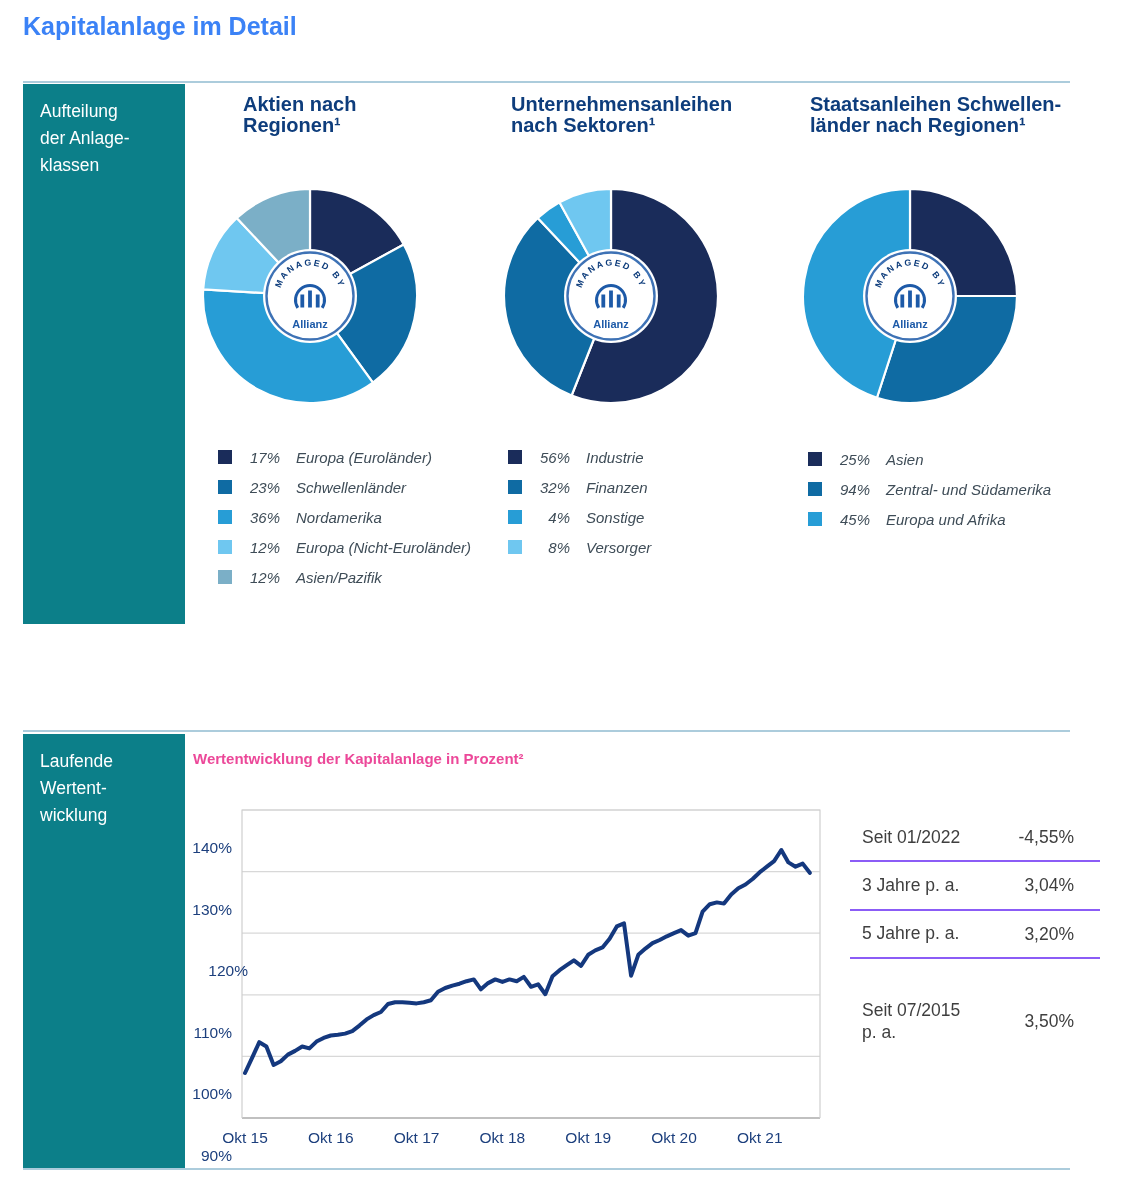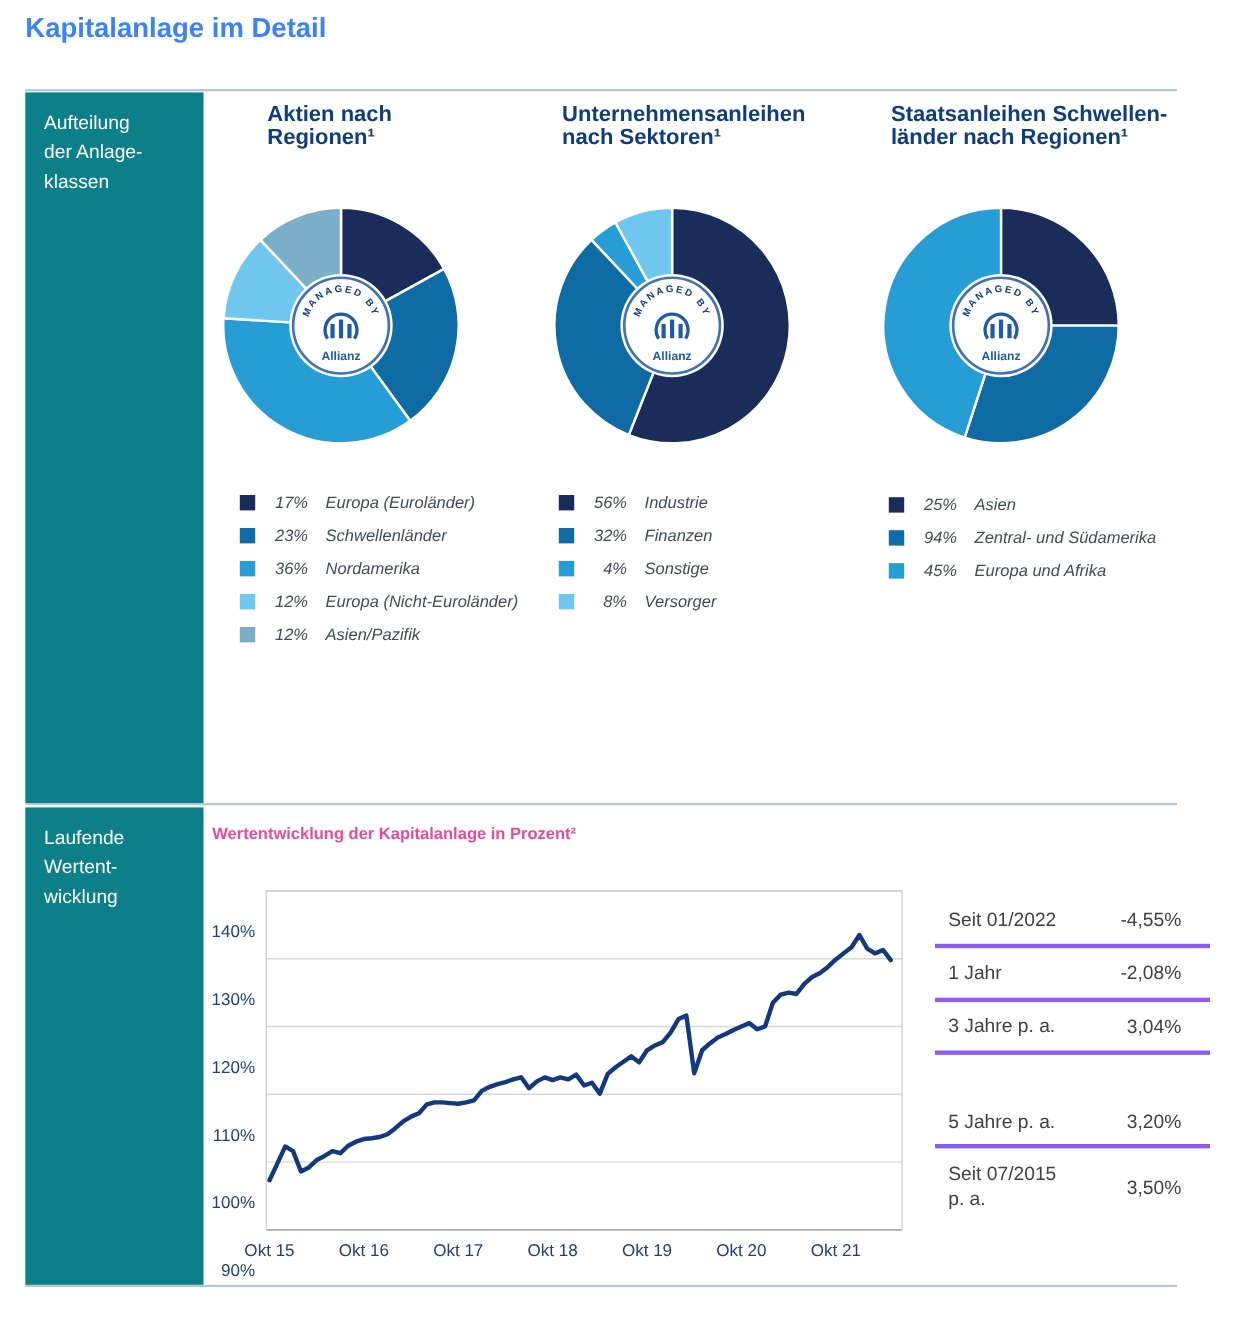--- a/index.html
+++ b/index.html
@@ -16,40 +16,40 @@
   .lrow{display:flex;align-items:center;height:30px;font-size:15px;color:#3E4C57;font-style:italic;}
   .sq{width:14px;height:14px;margin-right:10px;flex:none;}
   .pct{width:38px;text-align:right;margin-right:16px;flex:none;}
   .perf-title{position:absolute;left:193px;top:750px;font-weight:bold;font-size:15px;color:#ec4899;}
   .axis-label{position:absolute;font-size:15.5px;color:#1C3F7D;}
   .y-label{width:72px;text-align:right;margin-top:39px;}
   .x-label{width:70px;text-align:center;}
   .rtable{position:absolute;left:850px;top:815px;width:250px;}
   .trow{display:flex;justify-content:space-between;align-items:center;box-sizing:border-box;
         padding-left:12px;padding-right:26px;font-size:17.5px;color:#3F3F3F;}
-  .trow.rule{border-bottom:4px solid #8b5cf6;}
+  .trow.rule{border-bottom:2px solid #8b5cf6;}
   .trow:nth-child(1){height:47px;}
   .trow:nth-child(2){height:49px;}
   .trow:nth-child(3){height:48px;}
   .trow:nth-child(4){height:45px;margin-top:40px;}
   .trow:nth-child(5){height:70px;}
   .tlabel{white-space:pre-line;line-height:1.25;}
 </style>
 </head>
 <body>
 
 <div class="page">
 
   <h1 class="page-title">Kapitalanlage im Detail</h1>
 
   <div class="divider" style="top:81px;"></div>
   <div class="divider" style="top:730px;"></div>
   <div class="divider" style="top:1168px;"></div>
 
-  <div class="sidebar" style="top:84px;height:646px;">Aufteilung
+  <div class="sidebar" style="top:84px;height:540px;">Aufteilung
 der Anlage-
 klassen</div>
   <div class="sidebar" style="top:734px;height:434px;">Laufende
 Wertent-
 wicklung</div>
 
   <div class="pie-title" style="left:243px;top:94px;width:240px;">Aktien nach
 Regionen¹</div>
   <div class="pie-title" style="left:511px;top:94px;width:260px;">Unternehmensanleihen
 nach Sektoren¹</div>
@@ -199,24 +199,20 @@
   <div class="perf-title">Wertentwicklung der Kapitalanlage in Prozent²</div>
 
   <div id="plot-host"></div>
 
   <div class="rtable">
     <div class="trow rule">
       <div class="tlabel">Seit 01/2022</div>
       <div class="tvalue">-4,55%</div>
       </div>
     <div class="trow rule">
-      <div class="tlabel">1 Jahr</div>
-      <div class="tvalue">-2,08%</div>
-      </div>
-    <div class="trow rule">
       <div class="tlabel">3 Jahre p. a.</div>
       <div class="tvalue">3,04%</div>
       </div>
     <div class="trow rule">
       <div class="tlabel">5 Jahre p. a.</div>
       <div class="tvalue">3,20%</div>
       </div>
     <div class="trow">
       <div class="tlabel">Seit 07/2015
 p. a.</div>
@@ -229,21 +225,21 @@
       <line x1="242" x2="820" y1="871.6" y2="871.6" stroke="#D8D8D8" stroke-width="1.2"></line>
       <line x1="242" x2="820" y1="933.2" y2="933.2" stroke="#D8D8D8" stroke-width="1.2"></line>
       <line x1="242" x2="820" y1="994.8" y2="994.8" stroke="#D8D8D8" stroke-width="1.2"></line>
       <line x1="242" x2="820" y1="1056.4" y2="1056.4" stroke="#D8D8D8" stroke-width="1.2"></line>
       <line x1="242" x2="820" y1="1118" y2="1118" stroke="#ABABAB" stroke-width="1.6"></line>
       <path d="M 242,1118 L 242,810 L 820,810 L 820,1118" fill="none" stroke="#CFCFCF" stroke-width="1.2"></path>
       <polyline points="245.0,1073.0 252.2,1057.6 259.3,1042.2 266.4,1046.5 273.6,1065.0 280.8,1061.3 287.9,1054.6 295.1,1050.9 302.2,1046.5 309.4,1048.4 316.5,1041.6 323.6,1037.9 330.8,1035.5 337.9,1034.8 345.1,1033.6 352.3,1031.1 359.4,1025.6 366.6,1019.4 373.7,1015.1 380.9,1012.0 388.0,1004.0 395.1,1002.2 402.3,1002.2 409.4,1002.8 416.6,1003.4 423.8,1002.2 430.9,1000.3 438.0,991.7 445.2,988.0 452.4,985.6 459.5,983.7 466.6,981.2 473.8,979.4 480.9,989.3 488.1,983.1 495.3,979.4 502.4,981.9 509.5,979.4 516.7,981.2 523.8,976.9 531.0,986.8 538.1,984.3 545.3,994.2 552.5,976.3 559.6,970.2 566.8,965.2 573.9,960.3 581.0,965.8 588.2,954.8 595.3,950.4 602.5,947.4 609.6,938.7 616.8,926.4 624.0,923.3 631.1,975.7 638.3,954.8 645.4,948.6 652.5,943.1 659.7,940.0 666.8,936.3 674.0,933.2 681.1,930.1 688.3,935.7 695.5,933.2 702.6,911.6 709.8,904.2 716.9,902.4 724.0,903.6 731.2,894.4 738.3,888.2 745.5,884.5 752.6,879.0 759.8,872.2 766.9,866.7 774.1,861.1 781.3,850.0 788.4,862.4 795.5,866.7 802.7,863.6 809.8,872.8" fill="none" stroke="#14387E" stroke-width="4" stroke-linejoin="round" stroke-linecap="round"></polyline>
     </svg>
     <div class="axis-label y-label" style="left: 160px; top: 800px;">140%</div>
     <div class="axis-label y-label" style="left: 160px; top: 861.6px;">130%</div>
-    <div class="axis-label y-label" style="left: 160px; top: 923.2px;">120%</div>
+    <div class="axis-label y-label" style="left: 176px; top: 923.2px;">120%</div>
     <div class="axis-label y-label" style="left: 160px; top: 984.8px;">110%</div>
     <div class="axis-label y-label" style="left: 160px; top: 1046.4px;">100%</div>
     <div class="axis-label y-label" style="left: 160px; top: 1108px;">90%</div>
     <div class="axis-label x-label" style="left: 210px; top: 1129px;">Okt 15</div>
     <div class="axis-label x-label" style="left: 295.8px; top: 1129px;">Okt 16</div>
     <div class="axis-label x-label" style="left: 381.6px; top: 1129px;">Okt 17</div>
     <div class="axis-label x-label" style="left: 467.4px; top: 1129px;">Okt 18</div>
     <div class="axis-label x-label" style="left: 553.2px; top: 1129px;">Okt 19</div>
     <div class="axis-label x-label" style="left: 639px; top: 1129px;">Okt 20</div>
     <div class="axis-label x-label" style="left: 724.8px; top: 1129px;">Okt 21</div>

